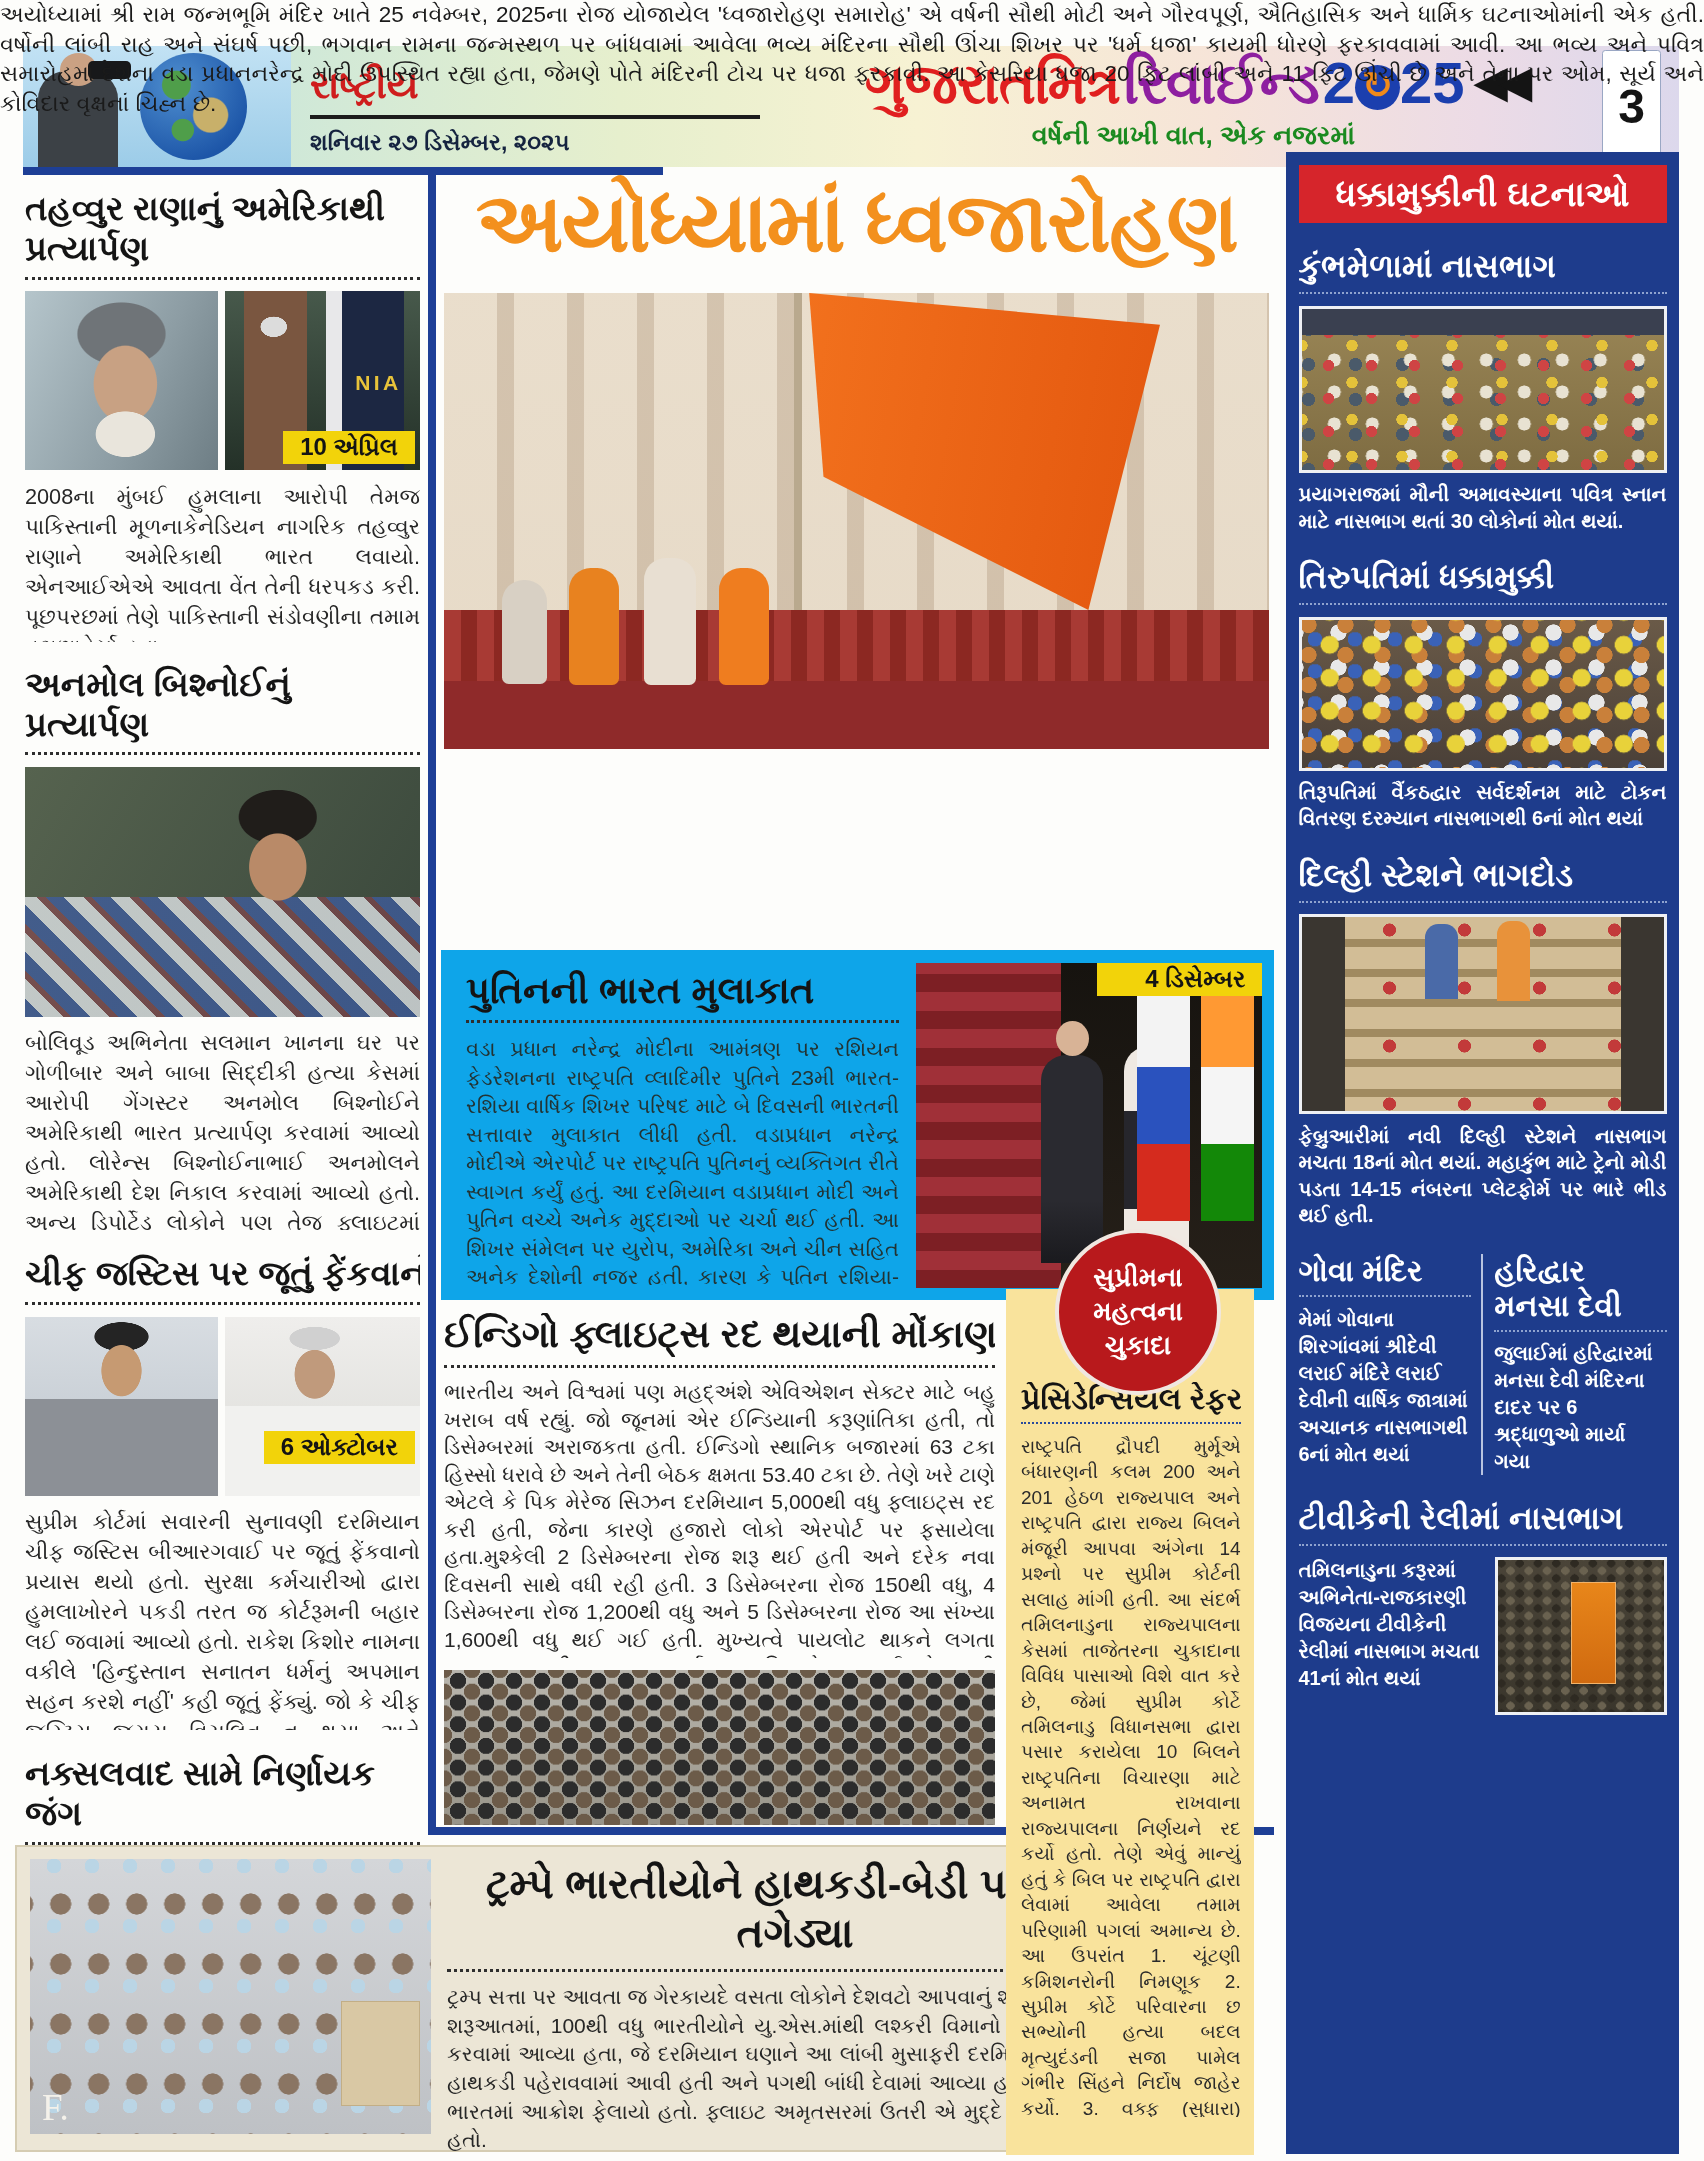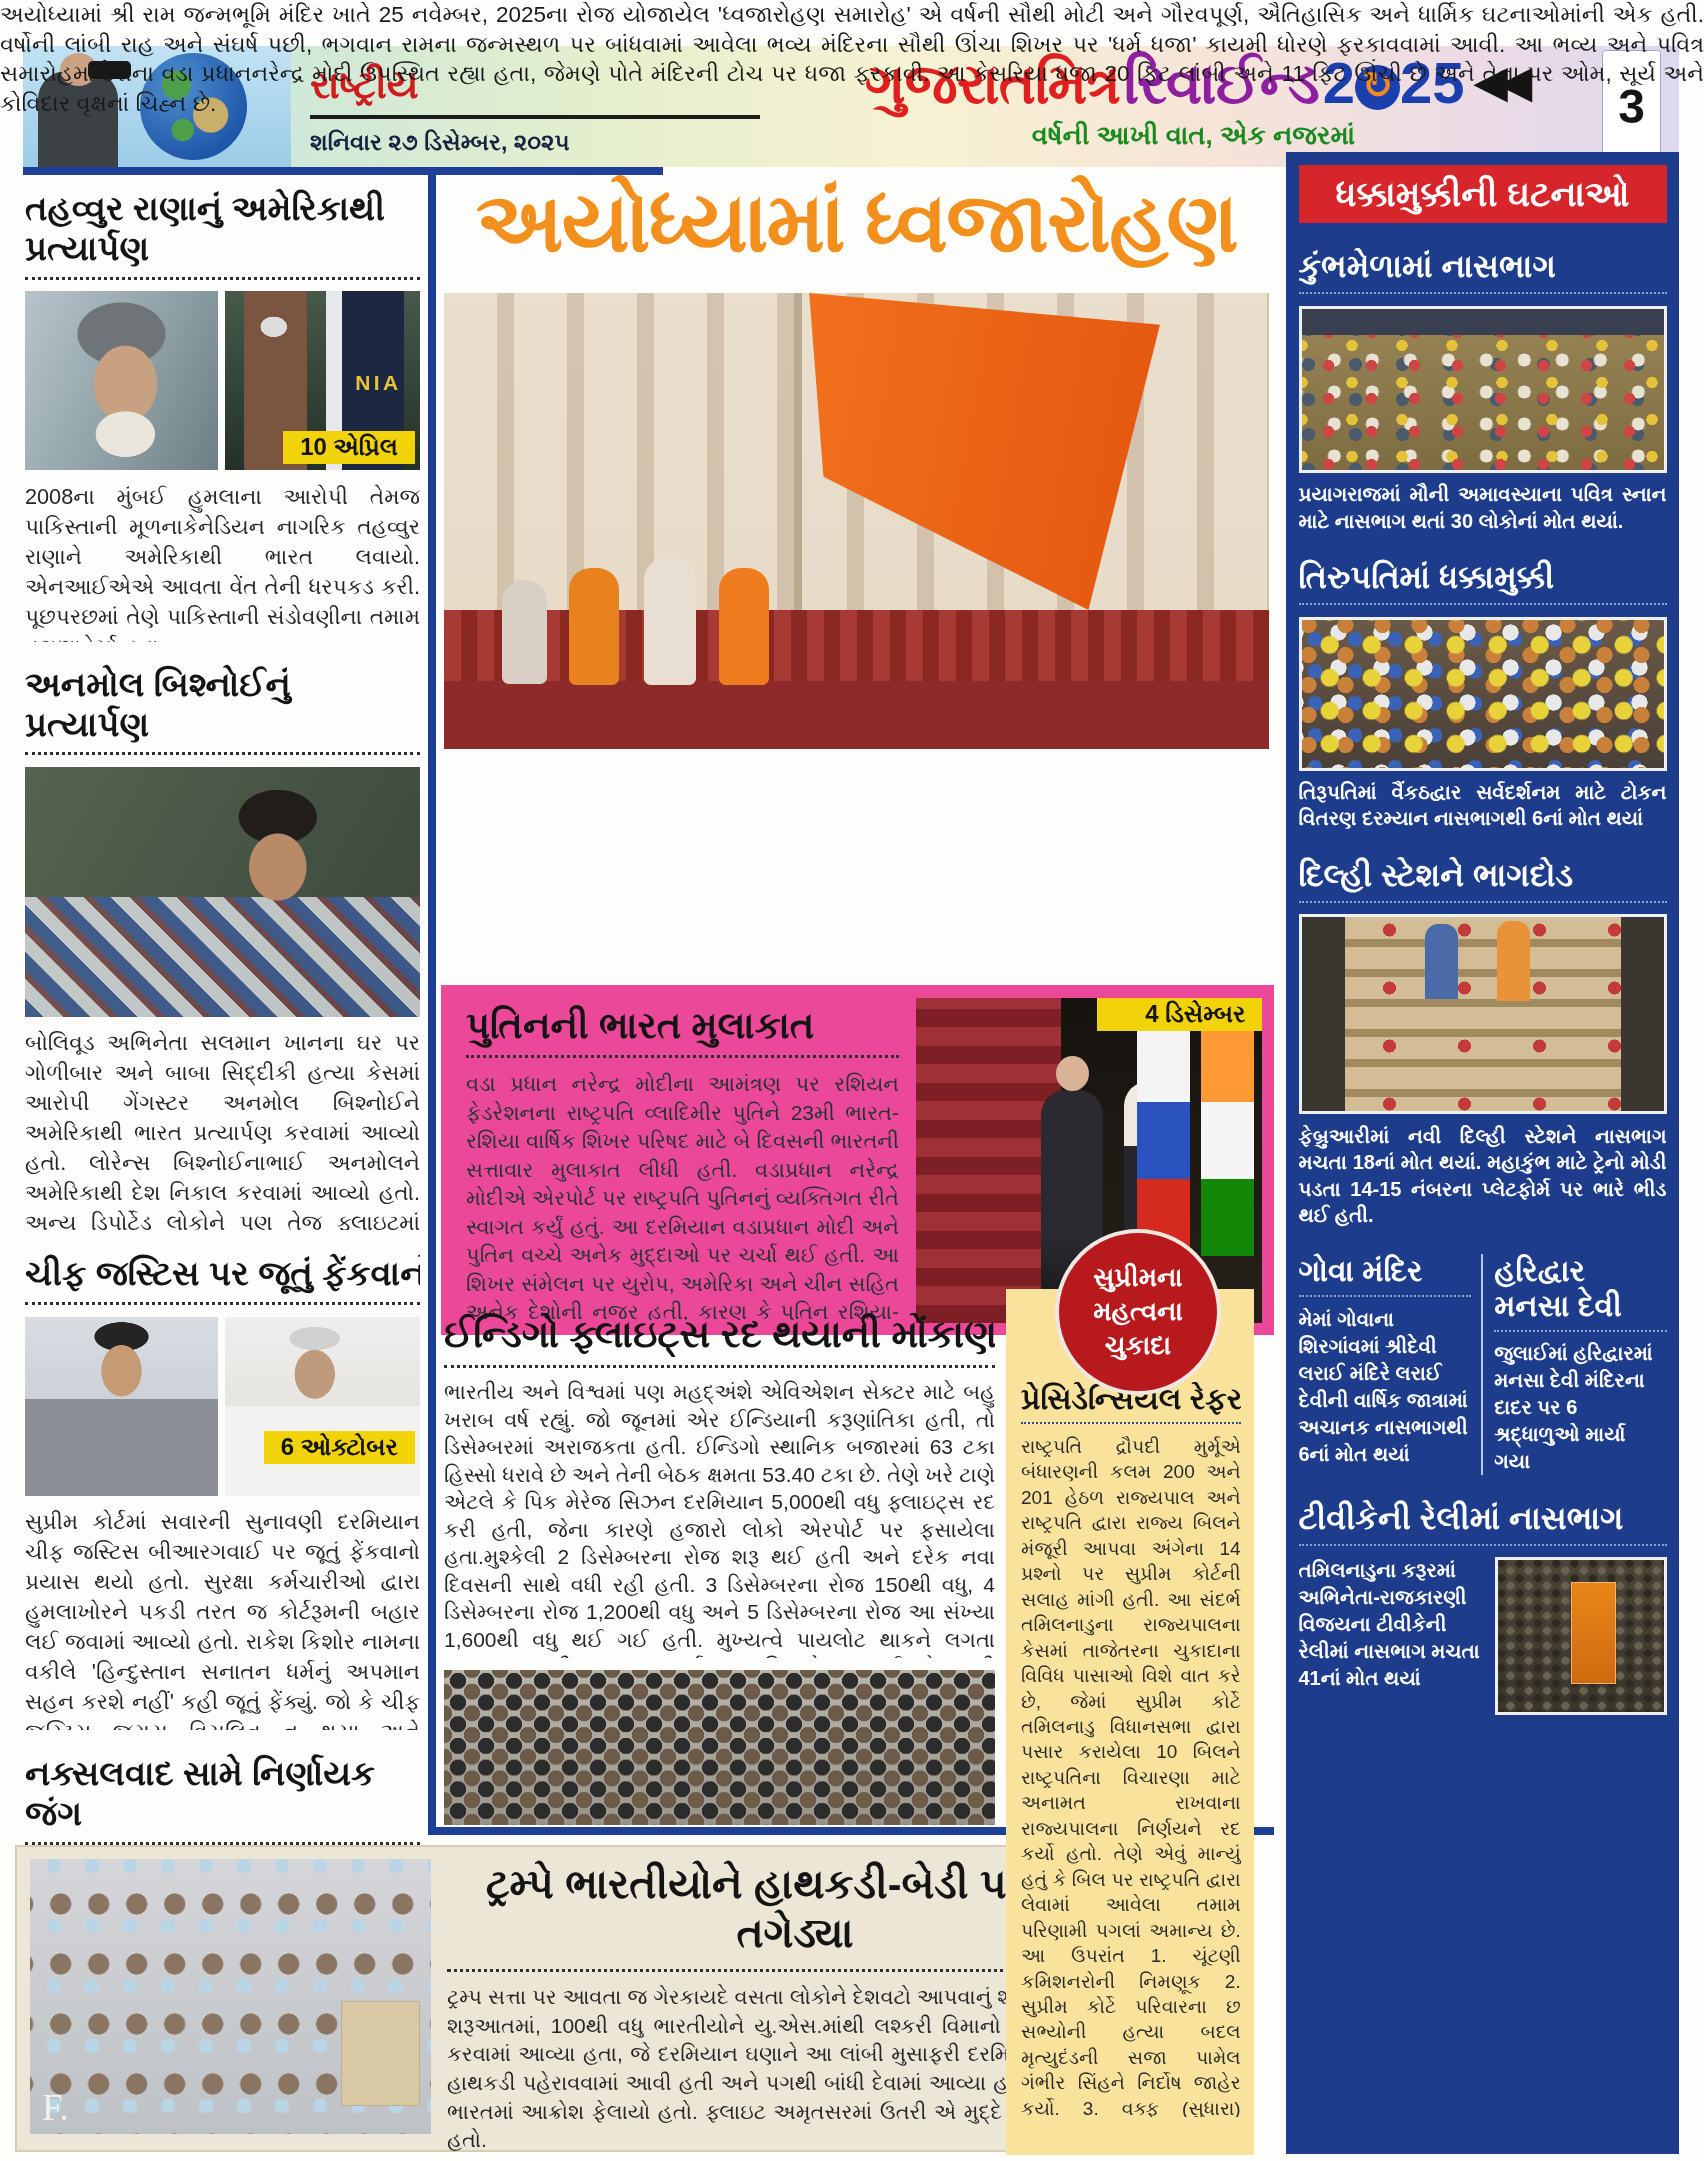--- a/index.html
+++ b/index.html
@@ -83,21 +83,21 @@
      text-align:center;white-space:nowrap;overflow:hidden;letter-spacing:-1.7px;}
   .main-photo{left:444px;top:293px;width:825px;height:456px;background:linear-gradient(#ece2d4,#dccdbc);}
   .mp-pillars{left:0;top:0;width:100%;height:72%;background:repeating-linear-gradient(90deg,#e9ddca 0 53px,#cebca5 53px 70px);opacity:.8;}
   .mp-flag{left:358px;top:0;width:358px;height:317px;background:linear-gradient(100deg,#f2711d,#e3560e);
      clip-path:polygon(2% 0,100% 10%,80% 100%,6% 58%);}
   .mp-pole{left:350px;top:0;width:8.3px;height:358px;background:#b9a98e;}
   .mp-rail{left:0;top:317px;width:100%;height:72px;background:repeating-linear-gradient(90deg,#a83a34 0 16.7px,#8c2822 16.7px 33px);}
   .mp-carpet{left:0;bottom:0;width:100%;height:68px;background:#8f2a2a;}
   .person{position:absolute;border-radius:21.7px 21.7px 6.7px 6.7px;}
 
-  .putin-box{left:441px;top:950px;width:833px;height:350px;background:#ec4899;margin-top:35px;}
+  .putin-box{left:441px;top:950px;width:833px;height:350px;background:#0ea5e9;}
   .pt-text{left:25px;top:20px;width:433px;}
   .pt-title{font-size:37px;font-weight:bold;color:#141414;margin:0 0 8.3px 0;}
   .pt-body{font-size:21px;line-height:1.36;color:#233;margin-top:11.7px;height:250px;overflow:hidden;}
   .ph-putin{left:475px;top:12.5px;width:346px;height:325px;background:linear-gradient(#16130f,#262019);}
   .pp-stairs{left:0;top:0;width:42%;height:100%;background:repeating-linear-gradient(0deg,#7d1f24 0 18.3px,#a03038 18.3px 37px);}
   .pp-p1{left:125px;top:92px;width:62px;height:208px;background:linear-gradient(#2a2a30 70%,#1a1a1e);border-radius:25px 25px 0 0;}
   .pp-p1h{left:140px;top:58px;width:33px;height:35px;background:#d8b396;border-radius:50%;}
   .pp-p2{left:208px;top:83px;width:65px;height:217px;background:linear-gradient(180deg,#efe9e2 0 30%,#26262c 30% 75%,#efe9e2 75%);border-radius:25px 25px 0 0;}
   .pp-p2h{left:223px;top:50px;width:35px;height:37px;background:#c99872;border-radius:50%;}
   .pp-flag-ru{right:72px;top:25px;width:53px;height:233px;background:linear-gradient(180deg,#f3f3f3 0 34%,#2a52be 34% 67%,#d52b1e 67%);}

